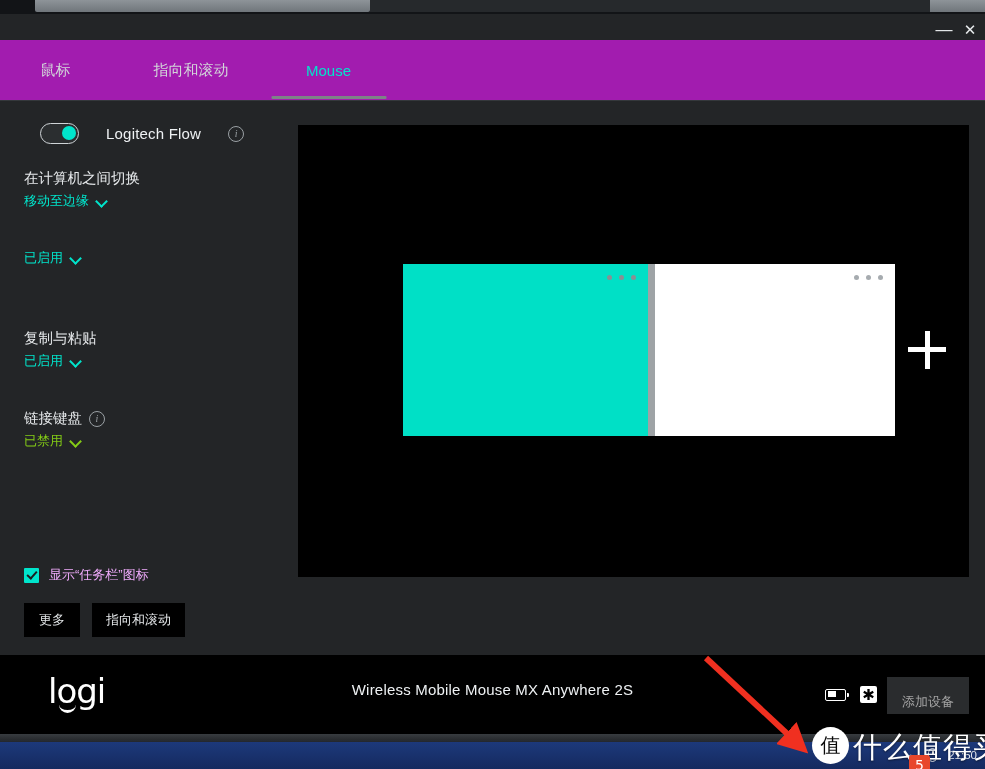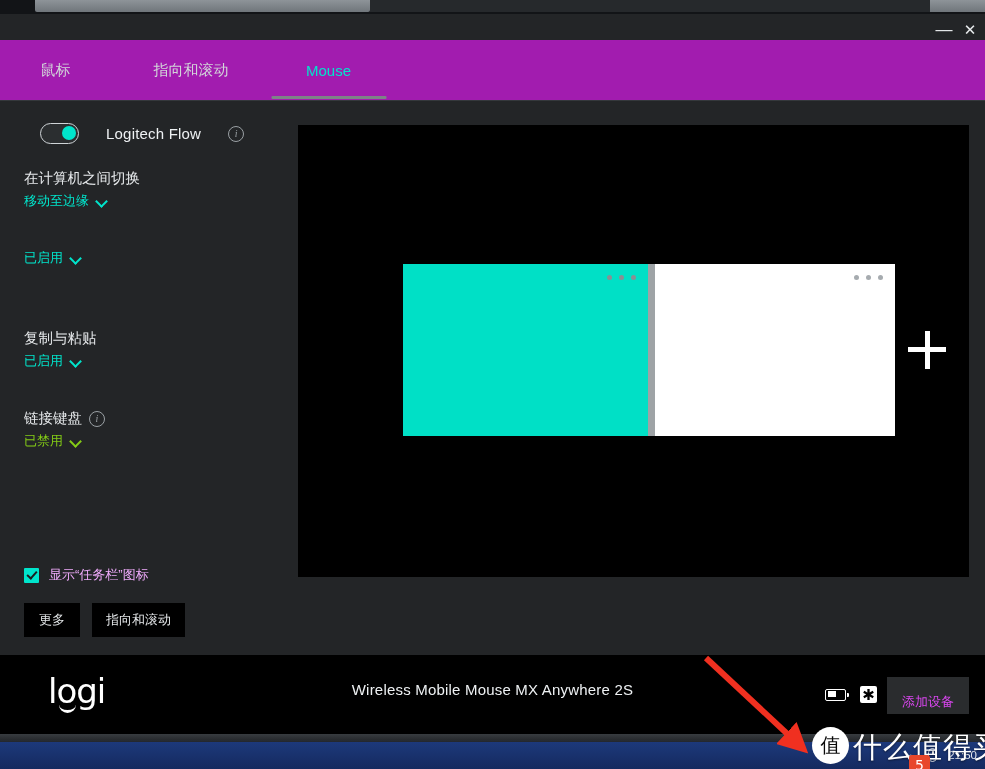--- a/index.html
+++ b/index.html
@@ -204,21 +204,21 @@
   .unify-icon {
     width:17px; height:17px; background:#fff; border-radius:2px;
     position:relative;
   }
   .unify-icon::before {
     content:"✱"; position:absolute; left:0; top:0; width:17px; height:17px;
     color:#000; font-size:15px; line-height:17px; text-align:center;
   }
   .add-device-btn {
     position:absolute; right:16px; top:22px;
-    background:#2a2c2e; color:#d946ef; border:none;
+    background:#2a2c2e; color:#a3a3a3; border:none;
     font-size:13px; font-family:inherit;
     height:37px; padding:16px 15px; cursor:pointer;
   }
 
   
   .taskbar {
     position:absolute; left:0; top:740px; width:985px; height:29px;
     background:#17306b;
     background-image:linear-gradient(180deg,#1d3a7d 0%,#152a5f 100%);
   }

